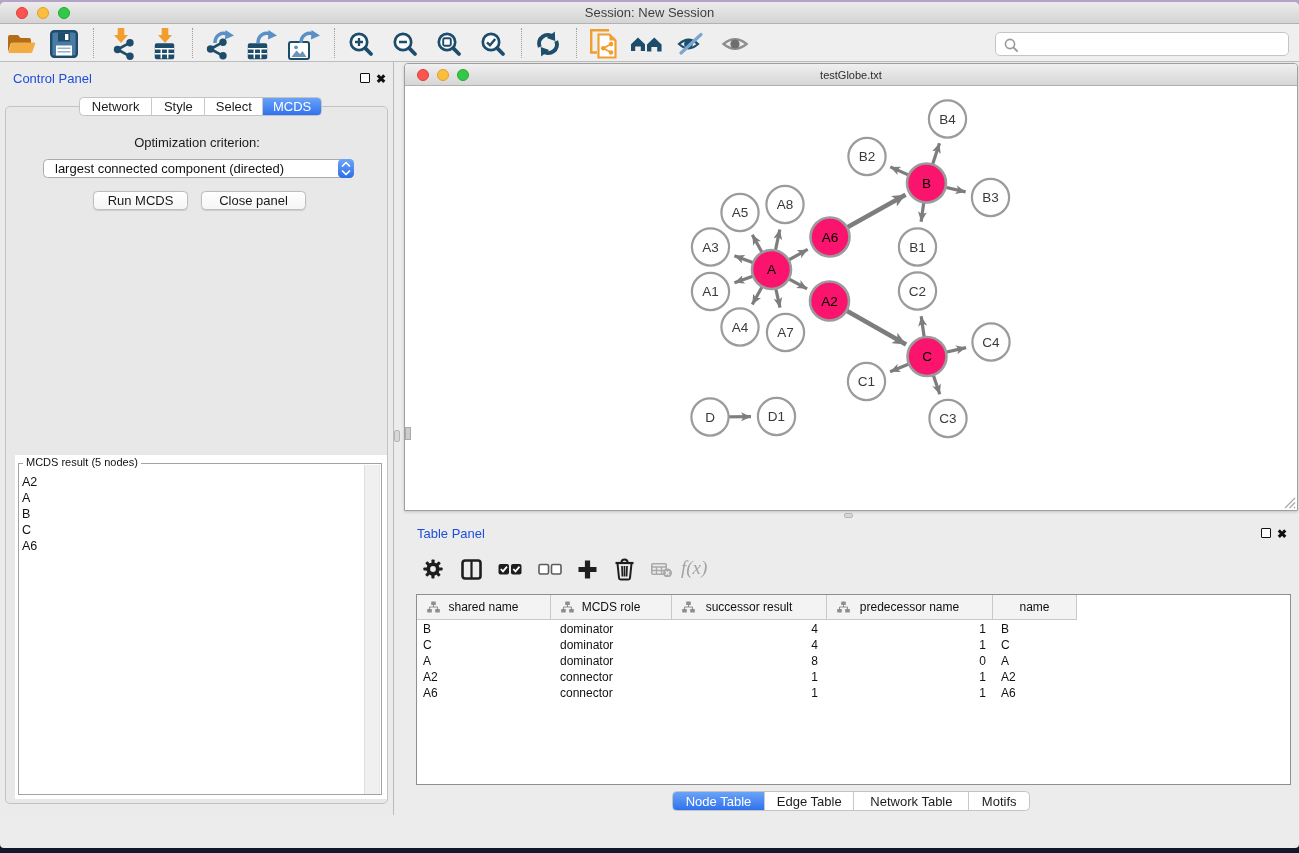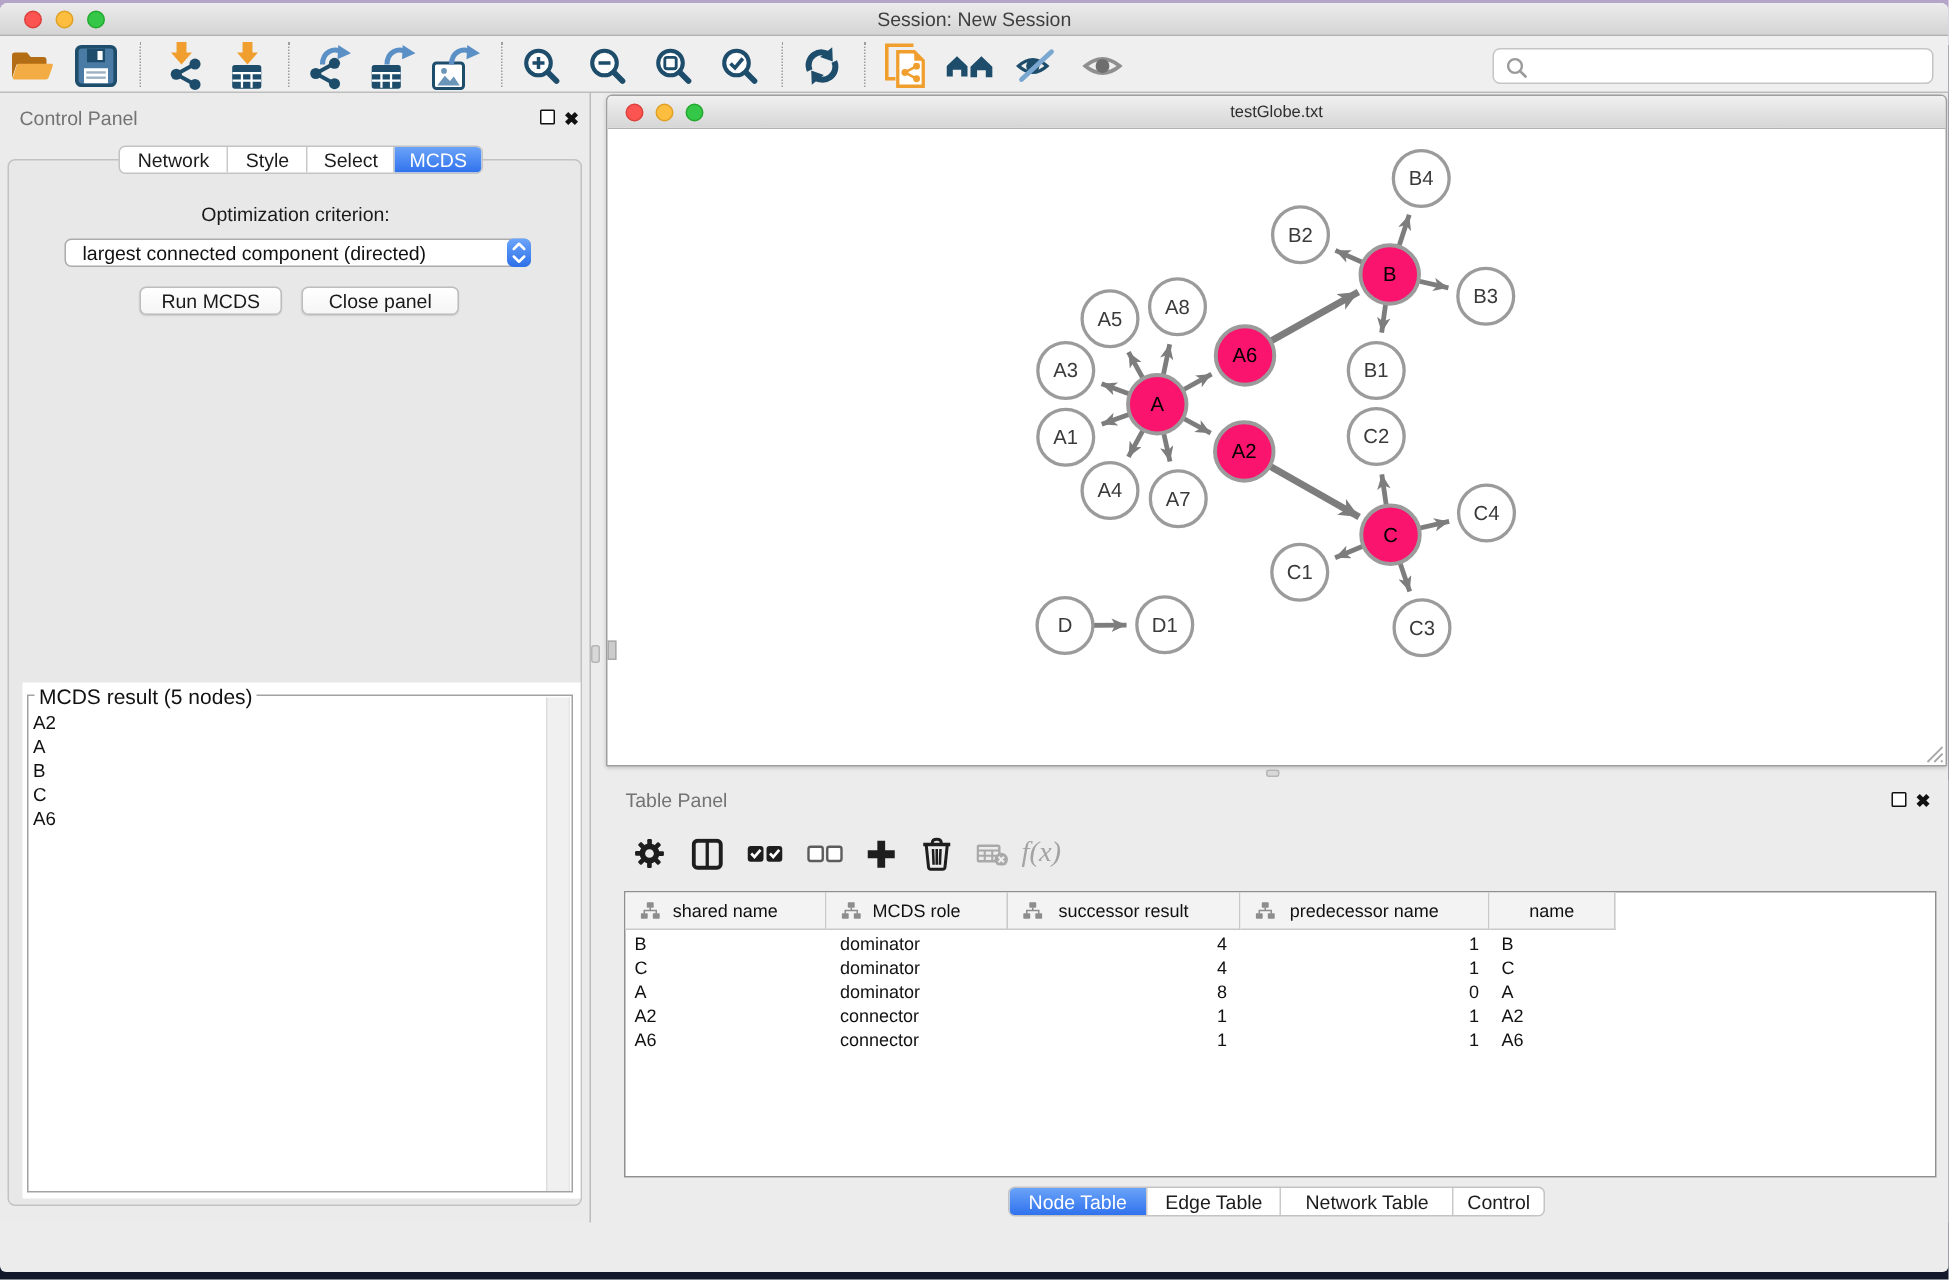--- a/index.html
+++ b/index.html
@@ -3,21 +3,21 @@
 *{margin:0;padding:0;box-sizing:border-box}
 html,body{width:1299px;height:853px;overflow:hidden}
 body{font-family:"Liberation Sans",sans-serif;background:linear-gradient(#b4a4c8 0,#b4a4c8 30px,#1a2133 30px,#11182a 100%);position:relative}
 .abs{position:absolute}
 .win{position:absolute;left:0;top:2px;width:1299px;height:846px;background:#ececec;border-radius:5px 5px 4px 4px;overflow:hidden}
 .titlebar{position:absolute;left:0;top:0;width:100%;height:22px;background:linear-gradient(#ececec,#d4d4d4);border-bottom:1px solid #b2b2b2;text-align:center;font-size:13px;color:#3e3e3e;line-height:22px}
 .tl{position:absolute;width:12px;height:12px;border-radius:50%;top:5px}
 .toolbar{position:absolute;left:0;top:22px;width:100%;height:38px;background:#efefef;border-bottom:1px solid #bdbdbd}
 .tsep{position:absolute;top:4px;height:30px;width:0;border-left:1px dotted #9d9d9d}
 .searchbox{position:absolute;left:995px;top:8px;width:294px;height:24px;background:#fff;border:1px solid #c5c5c5;border-radius:5px}
-.panel-title{font-size:13px;color:#737373}
+.panel-title{font-size:13px;color:#1d4ed8}
 .flicon{position:absolute;width:10px;height:10px;border:1.6px solid #111;border-radius:1px;background:#fff}
 .xicon{position:absolute;font-size:12px;font-weight:bold;color:#111;line-height:12px}
 
 #cp{position:absolute;left:0;top:60px;width:394px;height:753px;background:#ebebeb;border-right:1px solid #bcbcbc}
 #cp .pane{position:absolute;left:5px;top:44px;width:383px;height:698px;background:#e8e8e8;border:1px solid #c2c2c2;border-radius:5px}
 .tabs{position:absolute;display:flex;background:#fff;border:1px solid #c3c3c3;border-radius:4.5px;overflow:hidden}
 .tabs .t{font-size:13px;color:#1c1c1c;text-align:center;border-left:1px solid #c9c9c9;display:flex;align-items:center;justify-content:center}
 .tabs .t:first-child{border-left:none}
 .tabs .sel{background:linear-gradient(#6aa3f8,#3072ee);color:#fff}
 .btn{position:absolute;background:linear-gradient(#ffffff,#f5f5f5);border:1px solid #bdbdbd;border-radius:4.5px;font-size:13px;color:#1a1a1a;text-align:center;box-shadow:0 0.5px 1px rgba(0,0,0,.12)}
@@ -182,21 +182,21 @@
             <path d="M4.5,7 L8,3.5 L11.5,7" stroke="#fff" stroke-width="1.7" fill="none" stroke-linecap="round" stroke-linejoin="round"></path>
             <path d="M4.5,12 L8,15.5 L11.5,12" stroke="#fff" stroke-width="1.7" fill="none" stroke-linecap="round" stroke-linejoin="round"></path>
           </svg>
     </div>
   </div>
   <div style="position:absolute;left:0;top:73px;width:394px;text-align:center;font-size:13px;color:#1a1a1a">Optimization criterion:</div>
   <div class="btn" style="left:93px;top:129px;width:95px;height:19px;line-height:18px">Run MCDS</div>
   <div class="btn" style="left:201px;top:129px;width:105px;height:19px;line-height:18px">Close panel</div>
   <div style="position:absolute;left:15px;top:393px;width:372px;height:344px;background:#fff">
     <div style="position:absolute;left:3px;top:8px;width:364px;height:332px;border:1px solid #a2a2a2"></div>
-    <div style="position:absolute;left:8px;top:1px;background:#fff;padding:0 3px;font-size:14px;color:#111">MCDS result (5 nodes)</div>
+    <div style="position:absolute;left:8px;top:1px;background:#fff;padding:0 3px;font-size:11px;color:#111">MCDS result (5 nodes)</div>
     <div style="position:absolute;left:349px;top:10px;width:16px;height:329px;background:#f0f0f0;border-left:1px solid #ddd;border-right:1px solid #e6e6e6"></div>
     <div style="position:absolute;left:7px;top:19px;font-size:12.5px;color:#111;line-height:16px">A2<br>A<br>B<br>C<br>A6</div>
   </div>
  </div>
 
  <div class="subwin" style="left:404px;top:61px;width:894px;height:448px">
   <div class="subtitle">testGlobe.txt</div>
   <div class="tl" style="left:12px;top:4.5px;background:#fc5551;border:0.5px solid #dd3f3b"></div>
   <div class="tl" style="left:32px;top:4.5px;background:#fdbe40;border:0.5px solid #dfa023"></div>
   <div class="tl" style="left:52px;top:4.5px;background:#34c748;border:0.5px solid #24a930"></div>
@@ -417,17 +417,17 @@
           <span style="position:absolute;left:143px">connector</span>
           <span style="position:absolute;left:330px;width:71px;text-align:right">1</span>
           <span style="position:absolute;left:500px;width:69px;text-align:right">1</span>
           <span style="position:absolute;left:584px">A6</span>
         </div>
   </div>
   <div class="tabs" style="left:277px;top:271px;width:358px;height:20px">
     <div class="t sel" style="width:91.5px">Node Table</div>
     <div class="t" style="width:90px">Edge Table</div>
     <div class="t" style="width:115.5px">Network Table</div>
-    <div class="t" style="width:61px">Control</div>
+    <div class="t" style="width:61px">Motifs</div>
   </div>
  </div>
 
 </div>
 
 </body></html>

